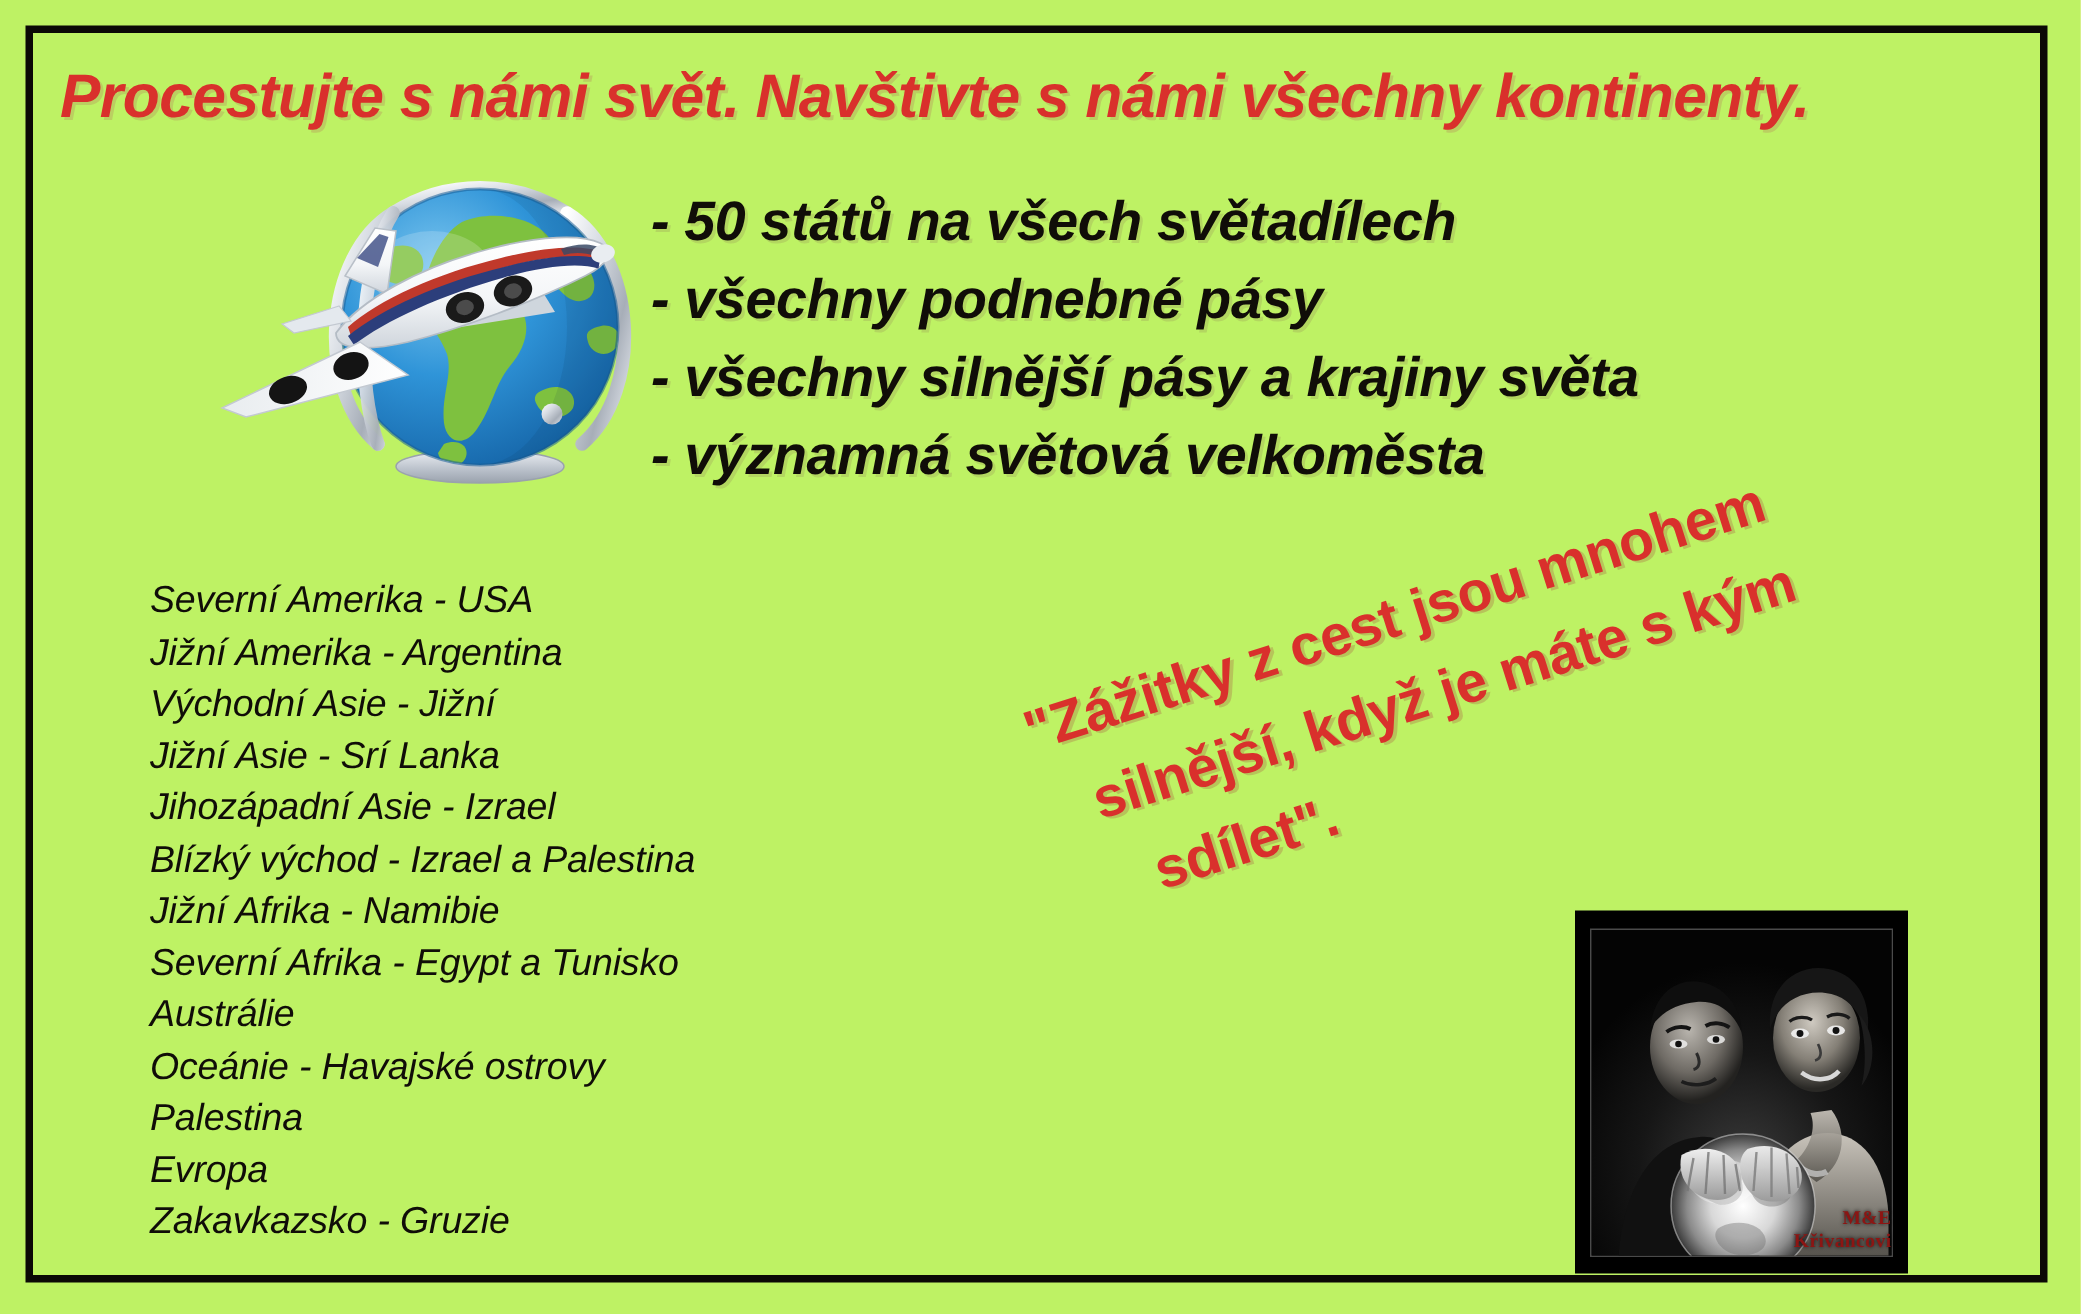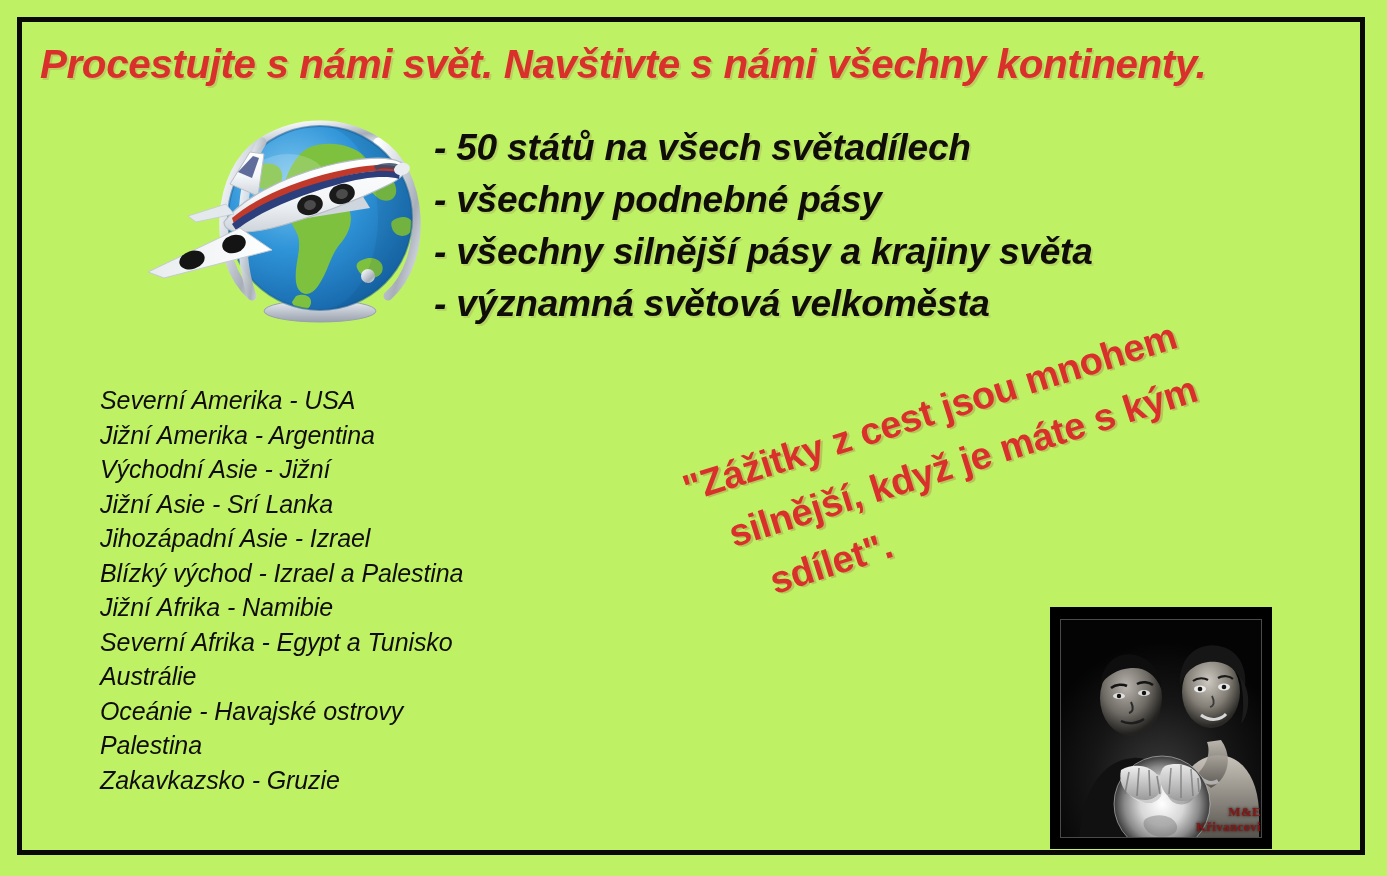--- a/index.html
+++ b/index.html
@@ -270,20 +270,21 @@
     <div class="dest">Jižní Amerika - Argentina</div>
     <div class="dest">Východní Asie - Jižní</div>
     <div class="dest">Jižní Asie - Srí Lanka</div>
     <div class="dest">Jihozápadní Asie - Izrael</div>
     <div class="dest">Blízký východ - Izrael a Palestina</div>
     <div class="dest">Jižní Afrika - Namibie</div>
     <div class="dest">Severní Afrika - Egypt a Tunisko</div>
     <div class="dest">Austrálie</div>
     <div class="dest">Oceánie - Havajské ostrovy</div>
     <div class="dest">Palestina</div>
+    <div class="dest">Evropa</div>
     <div class="dest">Zakavkazsko - Gruzie</div>
   </div>
 
   <div id="quote">
     <div class="qline l1">"Zážitky z cest jsou mnohem</div>
     <div class="qline l2">silnější, když je máte s kým</div>
     <div class="qline l3">sdílet".</div>
   </div>
 
   <div id="photo">

